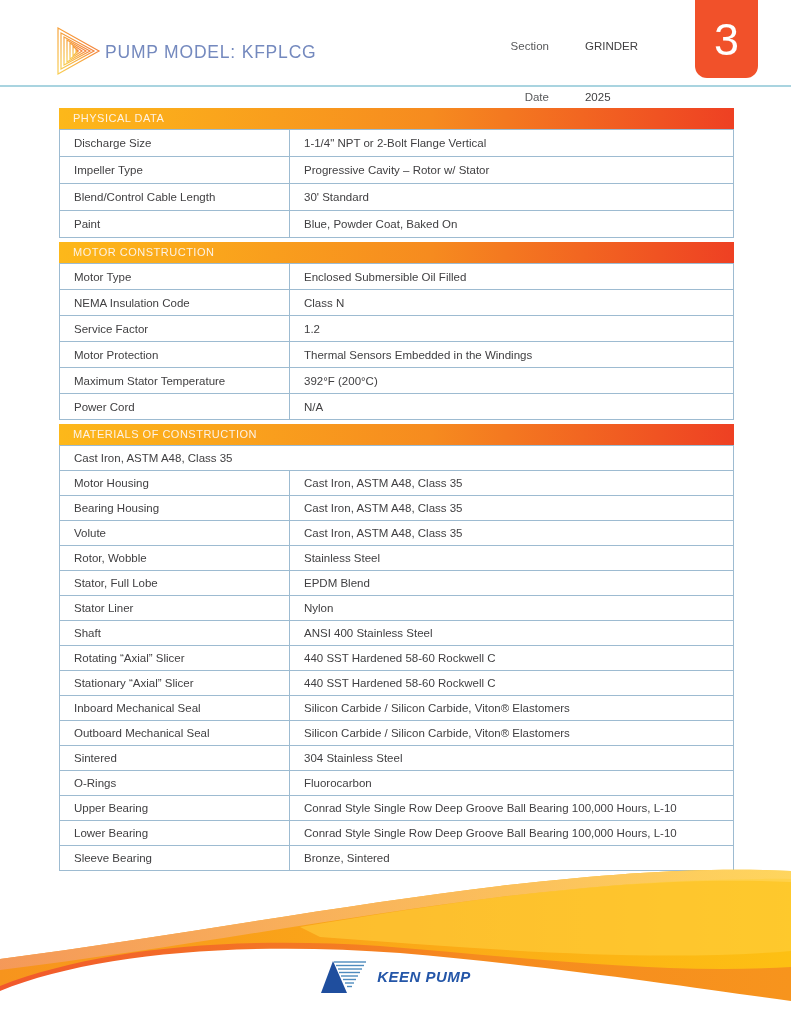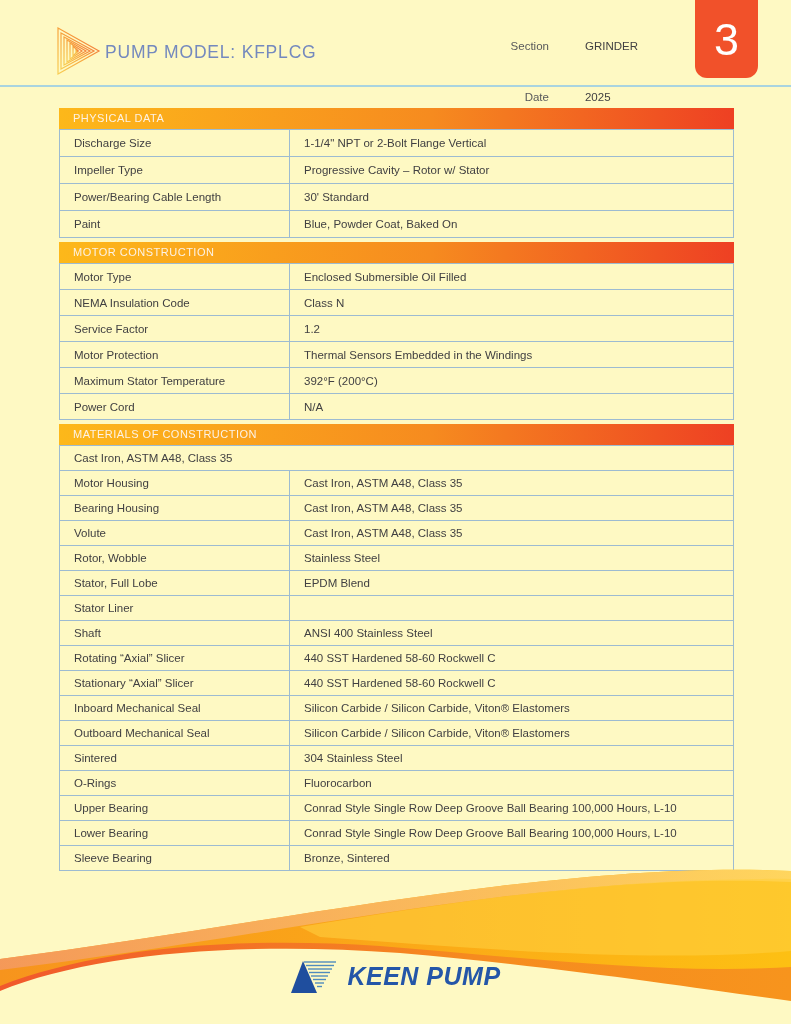--- a/index.html
+++ b/index.html
@@ -1,17 +1,17 @@
 <!DOCTYPE html>
 <html><head>
 <meta charset="utf-8">
 <style>
   html,body{margin:0;padding:0;background:#e9e9e9;}
   .page{
-    position:relative;width:791px;height:1024px;margin:0 auto;background:#fef9c3;
+    position:relative;width:791px;height:1024px;margin:0 auto;background:#ffffff;
     font-family:"Liberation Sans",sans-serif;overflow:hidden;
   }
   
   .hdr-logo{position:absolute;left:57px;top:27px;width:44px;height:48px;}
   .page-title{
     position:absolute;left:105px;top:42px;margin:0;
     font-size:17.5px;font-weight:500;letter-spacing:.8px;color:#7489BE;
   }
   .meta{
     position:absolute;right:153px;top:39px;
@@ -45,21 +45,21 @@
   .cell{display:flex;align-items:center;font-size:11.5px;color:#414042;box-sizing:border-box;}
   .cell.label{width:230px;flex:none;padding-left:14px;border-right:1px solid #9DBBD1;}
   .cell.value{flex:1;padding-left:14px;padding-right:6px;white-space:nowrap;}
   
   .wave{position:absolute;left:0;top:855px;width:791px;height:169px;}
   .brand{
     position:absolute;left:0;top:953px;width:791px;height:46px;
     display:flex;align-items:center;justify-content:center;gap:9px;
   }
   .brand-text{
-    font-size:25px;font-weight:bold;font-style:italic;color:#2456A8;letter-spacing:.5px;
+    font-size:15px;font-weight:bold;font-style:italic;color:#2456A8;letter-spacing:.5px;
   }
 </style>
 </head>
 <body>
 
 <div class="page">
 
   <svg class="hdr-logo" viewBox="0 0 44 48">
     <defs>
       <linearGradient id="triGrad" x1="0" y1="1" x2="1" y2="0">
@@ -96,21 +96,21 @@
       <div class="rows">
           <div class="spec-row">
             <div class="cell label">Discharge Size</div>
             <div class="cell value">1-1/4" NPT or 2-Bolt Flange Vertical</div>
           </div>
           <div class="spec-row">
             <div class="cell label">Impeller Type</div>
             <div class="cell value">Progressive Cavity – Rotor w/ Stator</div>
           </div>
           <div class="spec-row">
-            <div class="cell label">Power/Bearing Cable Length</div>
+            <div class="cell label">Blend/Control Cable Length</div>
             <div class="cell value">30' Standard</div>
           </div>
           <div class="spec-row">
             <div class="cell label">Paint</div>
             <div class="cell value">Blue, Powder Coat, Baked On</div>
           </div>
         </div>
     </section>
     <section class="spec-table t1">
       <div class="spec-header">MOTOR CONSTRUCTION</div>
@@ -162,20 +162,21 @@
           <div class="spec-row">
             <div class="cell label">Rotor, Wobble</div>
             <div class="cell value">Stainless Steel</div>
           </div>
           <div class="spec-row">
             <div class="cell label">Stator, Full Lobe</div>
             <div class="cell value">EPDM Blend</div>
           </div>
           <div class="spec-row">
             <div class="cell label">Stator Liner</div>
+            <div class="cell value">Nylon</div>
           </div>
           <div class="spec-row">
             <div class="cell label">Shaft</div>
             <div class="cell value">ANSI 400 Stainless Steel</div>
           </div>
           <div class="spec-row">
             <div class="cell label">Rotating “Axial” Slicer</div>
             <div class="cell value">440 SST Hardened 58-60 Rockwell C</div>
           </div>
           <div class="spec-row">

